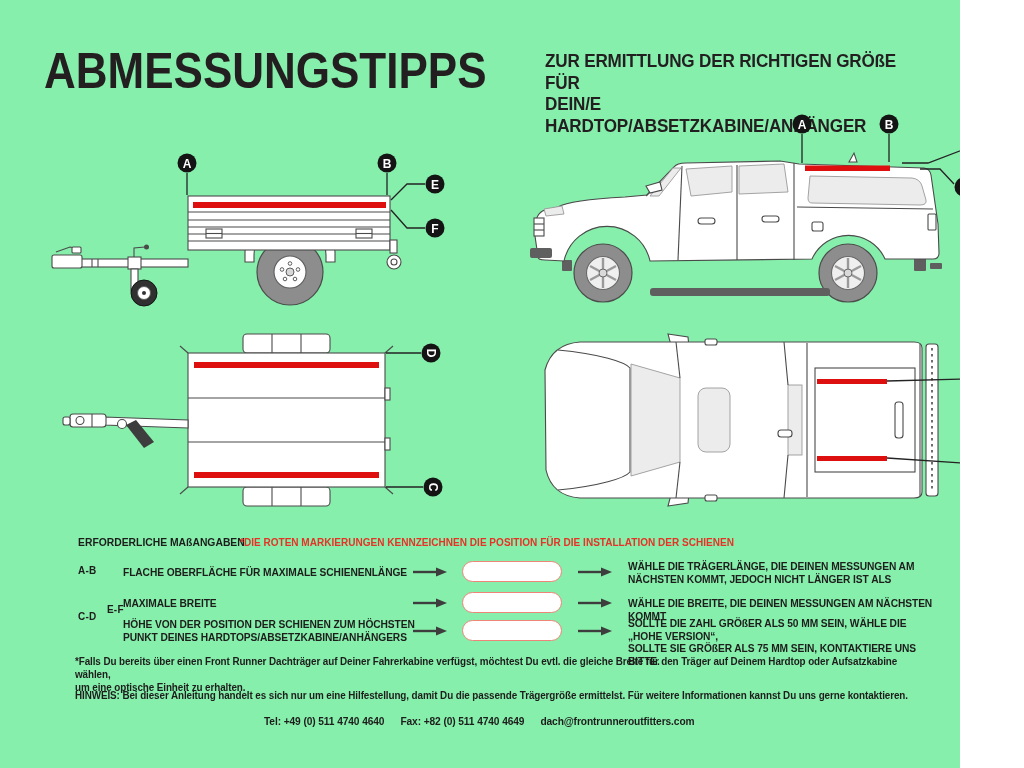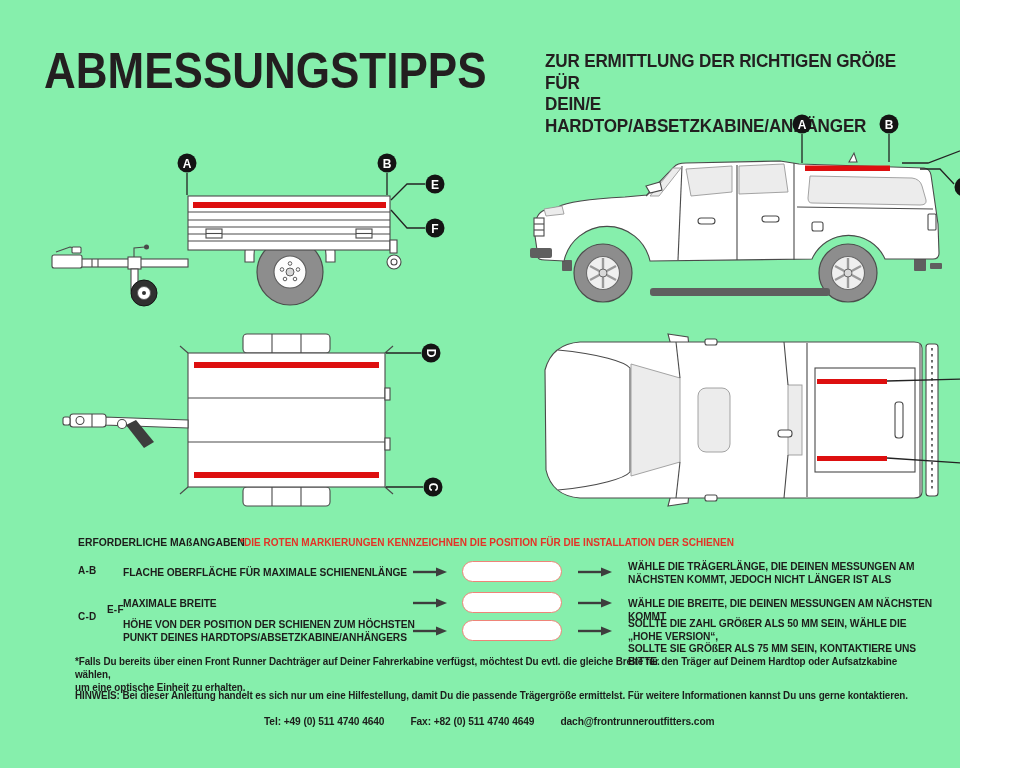--- a/index.html
+++ b/index.html
@@ -14,21 +14,21 @@
   .sec-heading{left:78px;top:536px;font-size:11.5px;font-weight:bold;
                transform:scaleX(0.9);transform-origin:0 0;white-space:nowrap;}
   .red-note{left:240px;top:536px;font-size:10.8px;font-weight:bold;color:#e43327;
             transform:scaleX(0.93);transform-origin:0 0;white-space:nowrap;}
   .row-key{font-size:10px;font-weight:bold;letter-spacing:0.2px;}
   .cond{font-size:11px;font-weight:bold;line-height:12.5px;letter-spacing:-0.1px;
         transform:scaleX(0.93);transform-origin:0 0;white-space:pre-line;}
   .pill{border:1.6px solid #ef8478;border-radius:11px;background:#fff;width:98px;height:19px;}
   .footnote{font-size:10.4px;font-weight:bold;letter-spacing:-0.1px;line-height:13px;
             transform:scaleX(0.95);transform-origin:0 0;white-space:pre-line;}
-  .contact{left:264px;top:716px;display:flex;gap:26px;font-size:10.2px;font-weight:bold;
+  .contact{left:264px;top:716px;display:flex;gap:16px;font-size:10.2px;font-weight:bold;
            letter-spacing:-0.1px;}
   svg .ln{fill:none;stroke:#4a4a4a;stroke-width:1.1;}
   svg .fw{fill:#ffffff;stroke:#4a4a4a;stroke-width:1.1;}
   svg .fg{fill:#ececec;stroke:#9a9a9a;stroke-width:0.9;}
   svg .tire{fill:#8d8d8d;stroke:#4c4c4c;stroke-width:1.2;}
   svg .dark{fill:#5f5f5f;stroke:none;}
   svg .red{fill:#dd0f0f;stroke:none;}
   svg .co{fill:#141414;}
   svg .colt{fill:#ffffff;font-family:"Liberation Sans",sans-serif;font-size:12px;font-weight:bold;text-anchor:middle;}
   svg .lead{fill:none;stroke:#232323;stroke-width:1.3;}

